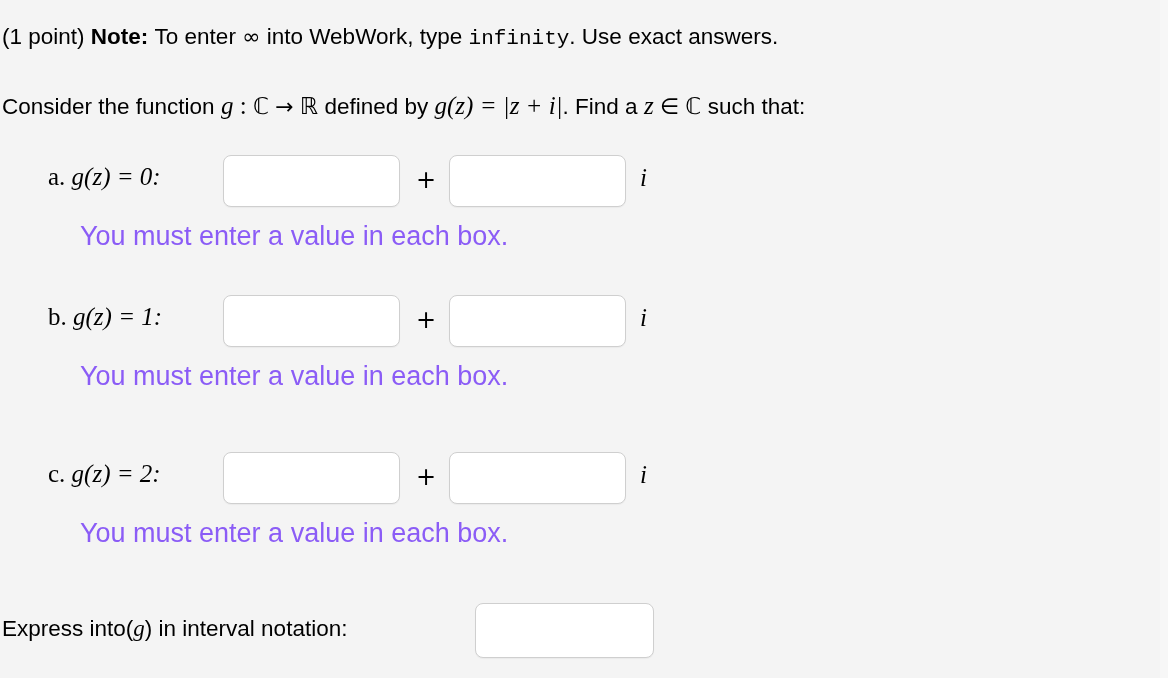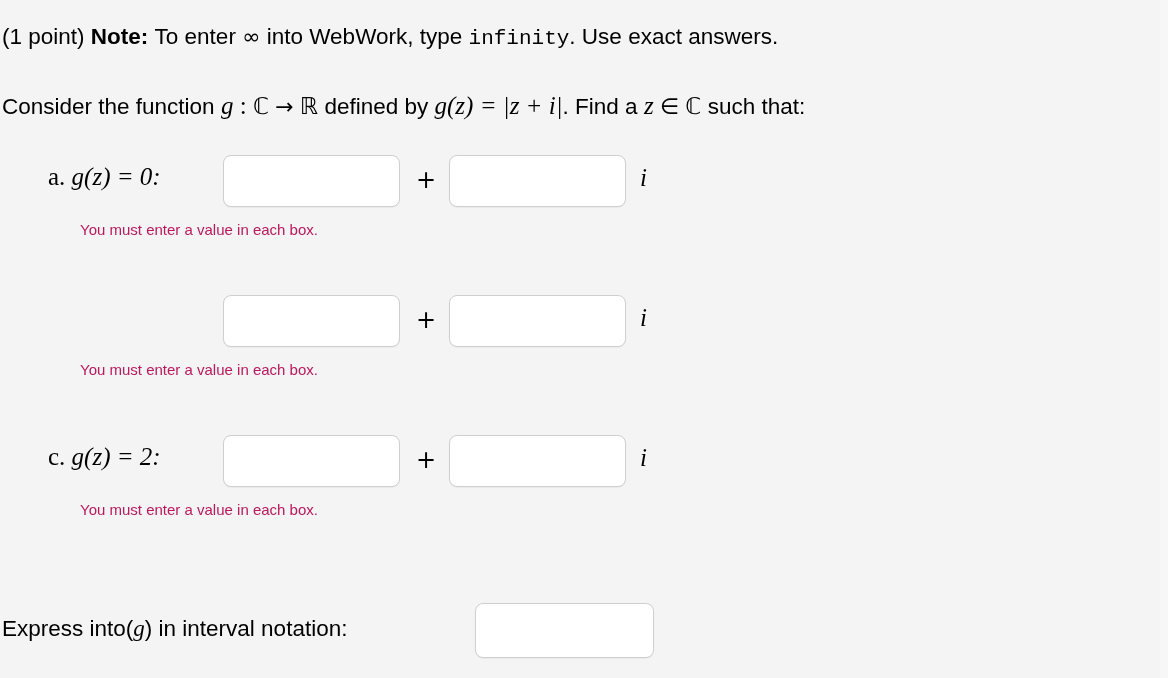--- a/index.html
+++ b/index.html
@@ -91,21 +91,21 @@
   #line-consider .seg { vertical-align: baseline; margin-top: 48px; }
 
   
   .part {
     position: absolute;
     left: 0;
     width: 1100px;
   }
   #part-a { top: 155px; }
   #part-b { top: 295px; }
-  #part-c { top: 435px; }
+  #part-c { top: 452px; }
 
   .part-row {
     position: relative;
     height: 54px;
   }
   .part-label {
     position: absolute;
     left: 48px;
     top: 8px;
     font-family: "Liberation Serif", serif;
@@ -153,22 +153,22 @@
     font-style: italic;
     font-size: 25px;
     color: #000;
   }
 
   .error-msg {
     position: absolute;
     left: 80px;
     top: 66px;
     font-family: "Liberation Sans", sans-serif;
-    font-size: 15px;
-    color: #be185d;
+    font-size: 27px;
+    color: #8b5cf6;
     white-space: nowrap;
   }
 
   
   #range-row {
     position: absolute;
     left: 2px;
     top: 603px;
     height: 56px;
   }
@@ -223,20 +223,23 @@
       <input class="answer-input input-1" type="text" value="" style="">
       <span class="plus-sign">+</span>
       <input class="answer-input input-2" type="text" value="" style="">
       <span class="imag-unit">i</span>
     </div>
     <div class="error-msg">You must enter a value in each box.</div>
   </div>
 
   <div class="part" id="part-b">
     <div class="part-row">
+      <div class="part-label">
+        <span class="letter">b.</span><span>&nbsp;</span><span class="mi">g(z) = 1:</span>
+      </div>
       <input class="answer-input input-1" type="text" value="" style="">
       <span class="plus-sign">+</span>
       <input class="answer-input input-2" type="text" value="" style="">
       <span class="imag-unit">i</span>
     </div>
     <div class="error-msg">You must enter a value in each box.</div>
   </div>
 
   <div class="part" id="part-c">
     <div class="part-row">

